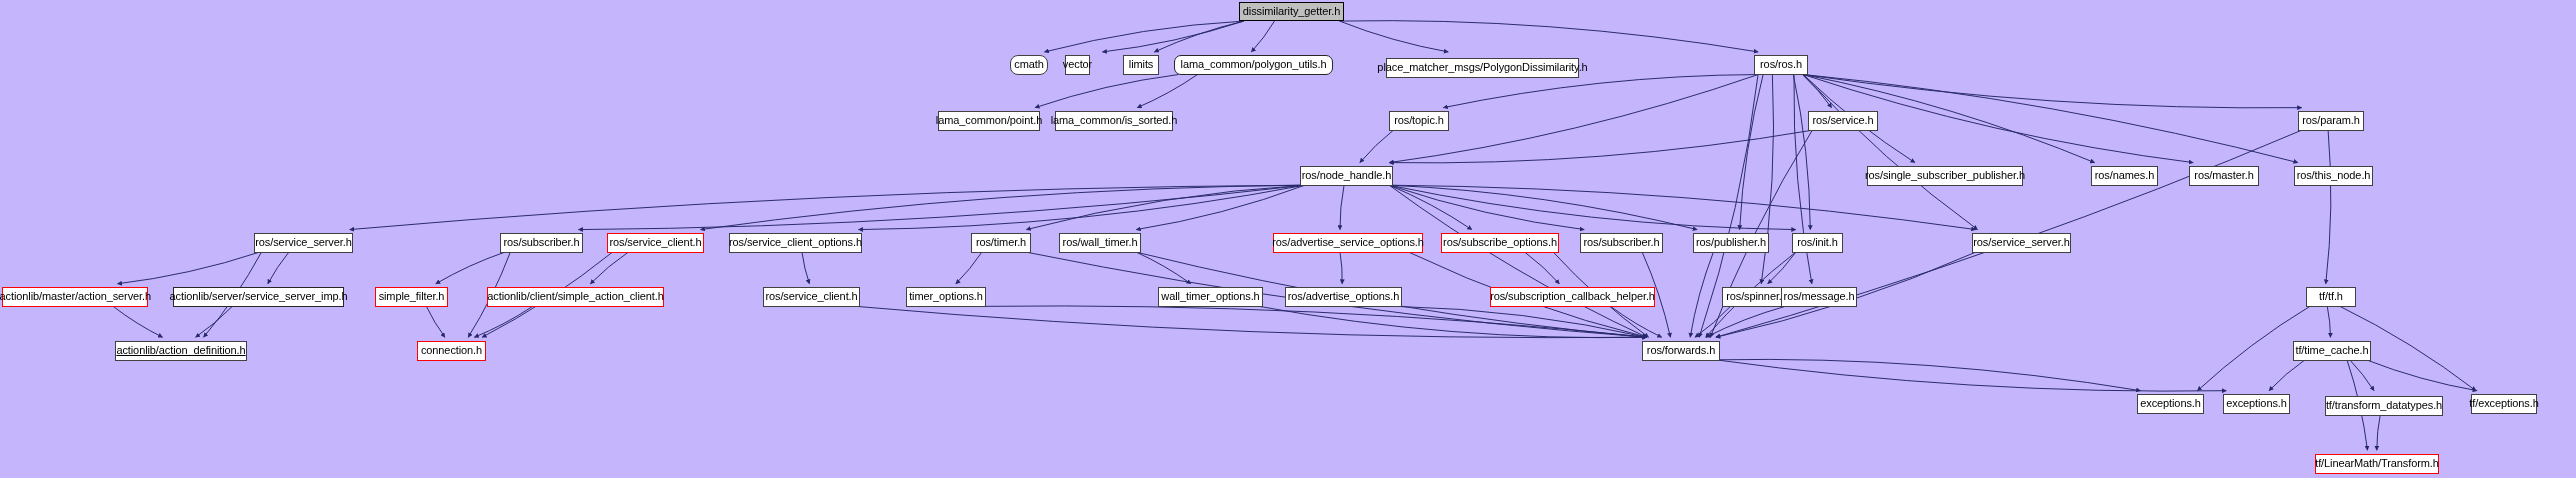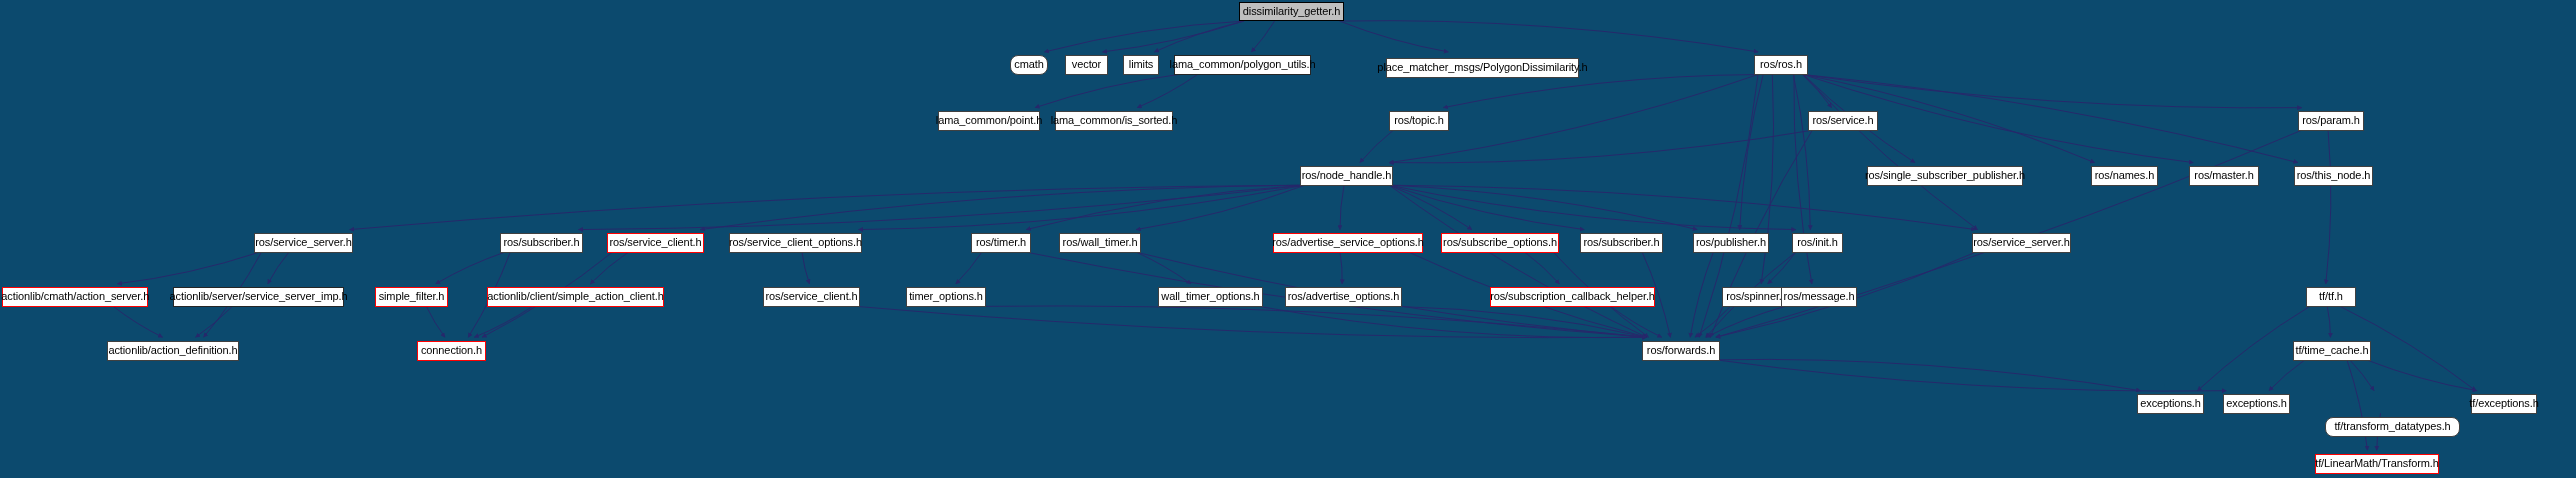--- a/index.html
+++ b/index.html
@@ -5,21 +5,21 @@
 <style>
   html, body {
     margin: 0;
     padding: 0;
     background: #ffffff;
   }
   #graph {
     position: relative;
     width: 2576px;
     height: 478px;
-    background: #0c4a6e;
+    background: #c4b5fd;
     font-family: "Liberation Sans", sans-serif;
     overflow: hidden;
   }
   #edges {
     position: absolute;
     left: 0;
     top: 0;
     width: 2576px;
     height: 478px;
     pointer-events: none;
@@ -143,23 +143,23 @@
         <path d="M 3119.975 478 Q 3138.1225000000004 496.89025 3152.17 519" marker-end="url(#arrow)"></path>
         <path d="M 3142 478 Q 3213.505 505.8555 3289.11 519" marker-end="url(#arrow)"></path>
         <path d="M 3116.3 478 Q 3135.9300000000003 536.6370000000001 3143.56 598" marker-end="url(#arrow)"></path>
         <path d="M 3160.825 549 Q 3155.9075000000003 573.25325 3155.89 598" marker-end="url(#arrow)"></path>
         <path d="M 3091.225 173 Q 3099.8975 275.15274999999997 3088.17 377" marker-end="url(#arrow)"></path>
       </g>
   </svg>
   <div id="nodes">
       <div class="node root" style="left: 1239px; top: 1.5px; width: 105px;">dissimilarity_getter.h</div>
       <div class="node" style="left: 1010px; top: 55px; width: 38px; border-radius: 8px;">cmath</div>
-      <div class="node" style="left: 1065px; top: 55px; width: 43px;">vector</div>
+      <div class="node" style="left: 1065px; top: 55px; width: 25px;">vector</div>
       <div class="node" style="left: 1123px; top: 55px; width: 36px;">limits</div>
-      <div class="node thick" style="left: 1174px; top: 55px; width: 137px;">lama_common/polygon_utils.h</div>
+      <div class="node thick" style="left: 1174px; top: 55px; width: 159px; border-radius: 7px;">lama_common/polygon_utils.h</div>
       <div class="node" style="left: 1386px; top: 58px; width: 193px;">place_matcher_msgs/PolygonDissimilarity.h</div>
       <div class="node" style="left: 1754px; top: 55px; width: 54px;">ros/ros.h</div>
       <div class="node" style="left: 938px; top: 111px; width: 102px;">lama_common/point.h</div>
       <div class="node" style="left: 1055px; top: 111px; width: 118px;">lama_common/is_sorted.h</div>
       <div class="node" style="left: 1389px; top: 111px; width: 60px;">ros/topic.h</div>
       <div class="node" style="left: 1808px; top: 111px; width: 70px;">ros/service.h</div>
       <div class="node" style="left: 2298px; top: 111px; width: 66px;">ros/param.h</div>
       <div class="node" style="left: 1300px; top: 166px; width: 93px;">ros/node_handle.h</div>
       <div class="node" style="left: 1867px; top: 166px; width: 156px;">ros/single_subscriber_publisher.h</div>
       <div class="node" style="left: 2091px; top: 166px; width: 67px;">ros/names.h</div>
@@ -170,36 +170,36 @@
       <div class="node red" style="left: 607px; top: 233px; width: 97px;">ros/service_client.h</div>
       <div class="node" style="left: 729px; top: 233px; width: 133px;">ros/service_client_options.h</div>
       <div class="node" style="left: 971px; top: 233px; width: 60px;">ros/timer.h</div>
       <div class="node" style="left: 1059px; top: 233px; width: 82px;">ros/wall_timer.h</div>
       <div class="node red" style="left: 1264px; top: 233px; width: 150px; margin-left: 9px;">ros/advertise_service_options.h</div>
       <div class="node red" style="left: 1441px; top: 233px; width: 118px;">ros/subscribe_options.h</div>
       <div class="node" style="left: 1580px; top: 233px; width: 83px;">ros/subscriber.h</div>
       <div class="node" style="left: 1693px; top: 233px; width: 76px;">ros/publisher.h</div>
       <div class="node" style="left: 1792px; top: 233px; width: 51px;">ros/init.h</div>
       <div class="node" style="left: 1972px; top: 233px; width: 99px;">ros/service_server.h</div>
-      <div class="node red" style="left: 2.3px; top: 287px; width: 146px;">actionlib/cmath/action_server.h</div>
+      <div class="node red" style="left: 2.3px; top: 287px; width: 146px;">actionlib/master/action_server.h</div>
       <div class="node thick" style="left: 173px; top: 287px; width: 171px;">actionlib/server/service_server_imp.h</div>
       <div class="node red" style="left: 375px; top: 287px; width: 73px;">simple_filter.h</div>
       <div class="node red" style="left: 487px; top: 287px; width: 177px;">actionlib/client/simple_action_client.h</div>
       <div class="node" style="left: 763px; top: 287px; width: 97px;">ros/service_client.h</div>
       <div class="node" style="left: 906px; top: 287px; width: 80px;">timer_options.h</div>
       <div class="node" style="left: 1158px; top: 287px; width: 105px;">wall_timer_options.h</div>
       <div class="node" style="left: 1285px; top: 287px; width: 117px;">ros/advertise_options.h</div>
       <div class="node red" style="left: 1490px; top: 287px; width: 165px;">ros/subscription_callback_helper.h</div>
       <div class="node" style="left: 1722px; top: 287px; width: 70px;">ros/spinner.h</div>
       <div class="node" style="left: 1781px; top: 287px; width: 76px;">ros/message.h</div>
       <div class="node" style="left: 2306px; top: 287px; width: 50px;">tf/tf.h</div>
-      <div class="node" style="left: 107px; top: 341px; width: 132px;">actionlib/action_definition.h</div>
+      <div class="node" style="left: 115px; top: 341px; width: 132px; text-decoration: underline;">actionlib/action_definition.h</div>
       <div class="node red" style="left: 417px; top: 341px; width: 69px;">connection.h</div>
       <div class="node" style="left: 1642px; top: 341px; width: 78px;">ros/forwards.h</div>
       <div class="node" style="left: 2293px; top: 341px; width: 78px;">tf/time_cache.h</div>
       <div class="node" style="left: 2137px; top: 394px; width: 67px;">exceptions.h</div>
       <div class="node" style="left: 2223px; top: 394px; width: 67px;">exceptions.h</div>
-      <div class="node" style="left: 2325px; top: 417px; width: 135px; border-radius: 8px;">tf/transform_datatypes.h</div>
+      <div class="node" style="left: 2325px; top: 396px; width: 118px;">tf/transform_datatypes.h</div>
       <div class="node" style="left: 2471px; top: 394px; width: 66px;">tf/exceptions.h</div>
       <div class="node red" style="left: 2315px; top: 454px; width: 124px;">tf/LinearMath/Transform.h</div>
     </div>
 </div>
 
 
 </body></html>

